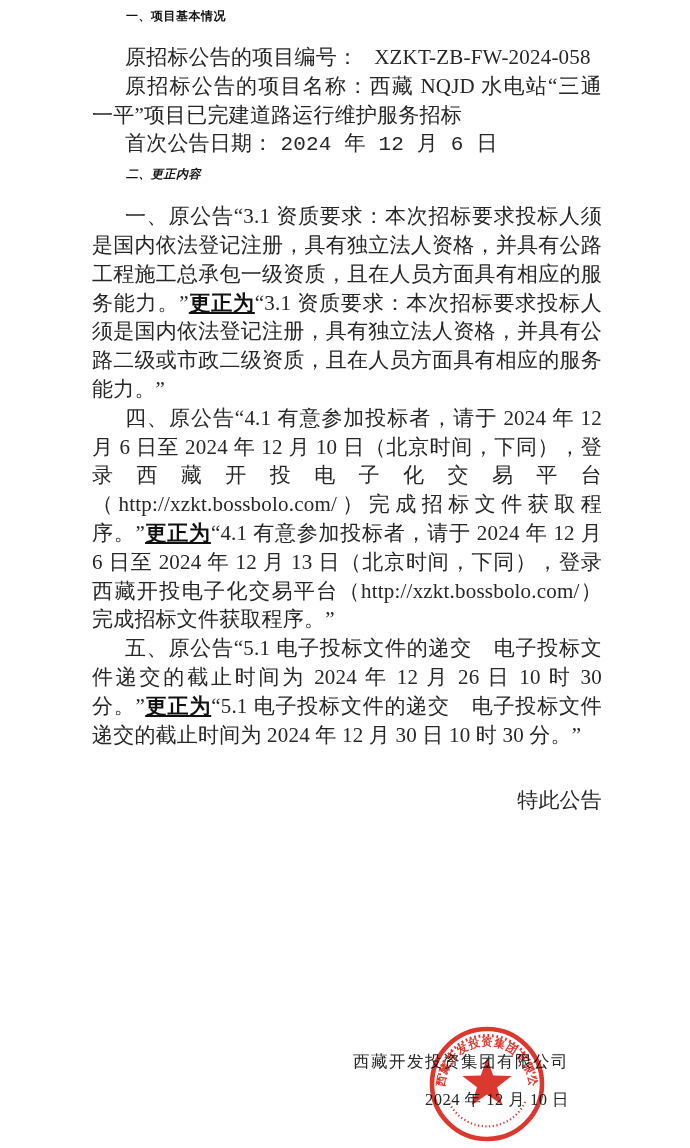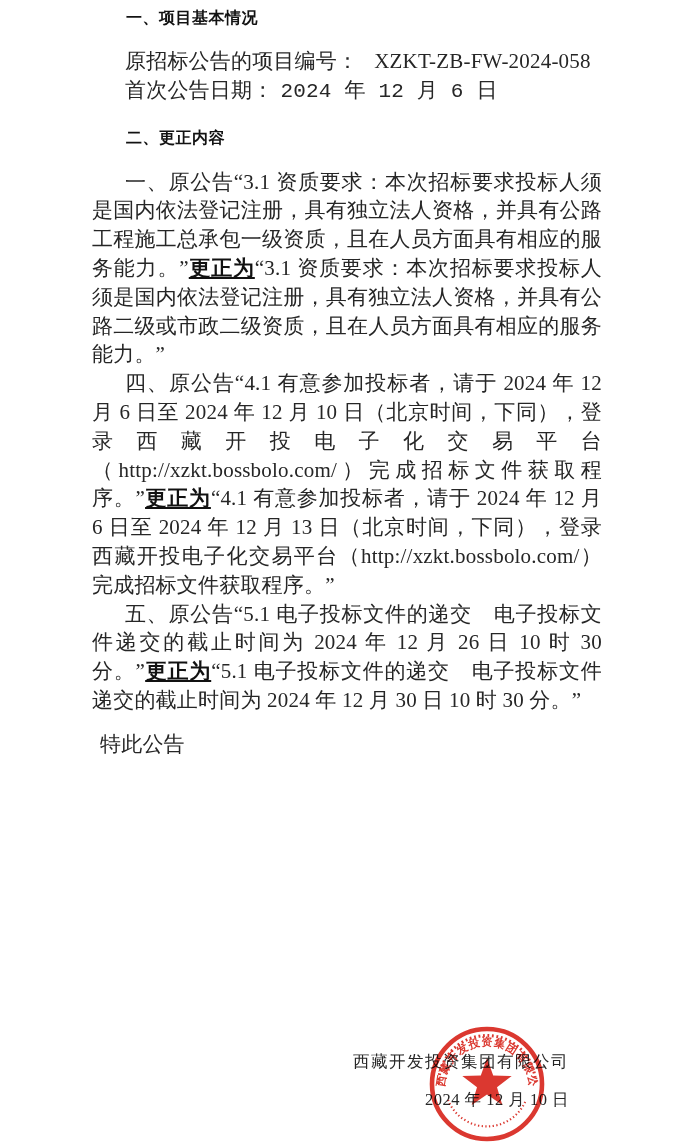--- a/index.html
+++ b/index.html
@@ -8,45 +8,45 @@
     width:690px;
     height:1148px;
     background:#ffffff;
     overflow:hidden;
     color:#262626;
     font-family:"Liberation Serif","DejaVu Serif",serif;
   }
   .doc{padding:8px 88px 0 92px;}
   .sec{
     font-family:"Liberation Sans","DejaVu Sans",sans-serif;
-    font-size:16px;
+    font-size:12px;
     font-weight:700;
     color:#121212;
     margin:0 0 18px 0;
     text-indent:34px;
     letter-spacing:.5px;
   }
-  .sec--second{margin-top:21px;margin-bottom:19px;}
+  .sec--second{margin-top:6px;margin-bottom:19px;font-style:italic;}
   .body{
     font-size:21px;
     line-height:28.8px;
     margin:0;
     text-align:justify;
     text-indent:33px;
     letter-spacing:.2px;
   }
   .gap-lg{padding-left:16px;}
   .gap-sm{padding-left:7px;font-family:Liberation Mono, monospace;}
   .b{
     font-weight:700;
     font-family:"Liberation Sans","DejaVu Sans",sans-serif;
     color:#111111;
     text-decoration:underline;
   }
-  .closing{margin-top:15px;text-indent:8px;text-align:left;}
+  .closing{margin-top:37px;text-indent:8px;text-align:right;}
   .signature{
     position:absolute;
     top:1051px;
     right:121px;
     text-align:right;
     font-size:16.5px;
     color:#262626;
   }
   .signature .company{line-height:22px;letter-spacing:1.5px;}
   .signature .sig-date{margin-top:16px;line-height:22px;letter-spacing:.5px;}
@@ -68,20 +68,21 @@
 </head>
 <body>
 
 <div class="page">
   <div class="doc">
 
     <h2 class="sec">一、项目基本情况</h2>
 
     <p class="body"><span>原招标公告的项目编号：</span><span class="gap-lg">XZKT-ZB-FW-2024-058</span></p>
 
+    <p class="body"><span>原招标公告的项目名称：</span><span>西藏 NQJD 水电站“三通一平”项目已完建道路运行维护服务招标</span></p>
 
     <p class="body"><span>首次公告日期：</span><span class="gap-sm">2024 年 12 月 6 日</span></p>
 
     <h2 class="sec sec--second">二、更正内容</h2>
 
     <p class="body"><span>一、原公告“3.1 资质要求：本次招标要求投标人须是国内依法登记注册，具有独立法人资格，并具有公路工程施工总承包一级资质，且在人员方面具有相应的服务能力。”</span><span class="b">更正为</span><span>“3.1 资质要求：本次招标要求投标人须是国内依法登记注册，具有独立法人资格，并具有公路二级或市政二级资质，且在人员方面具有相应的服务能力。”</span></p>
 
 
 
     <p class="body"><span>四、原公告“4.1 有意参加投标者，请于 2024 年 12 月 6 日至 2024 年 12 月 10 日（北京时间，下同），登录西藏开投电子化交易平台（http://xzkt.bossbolo.com/）完成招标文件获取程序。”</span><span class="b">更正为</span><span>“4.1 有意参加投标者，请于 2024 年 12 月 6 日至 2024 年 12 月 13 日（北京时间，下同），登录西藏开投电子化交易平台（http://xzkt.bossbolo.com/）完成招标文件获取程序。”</span></p>

